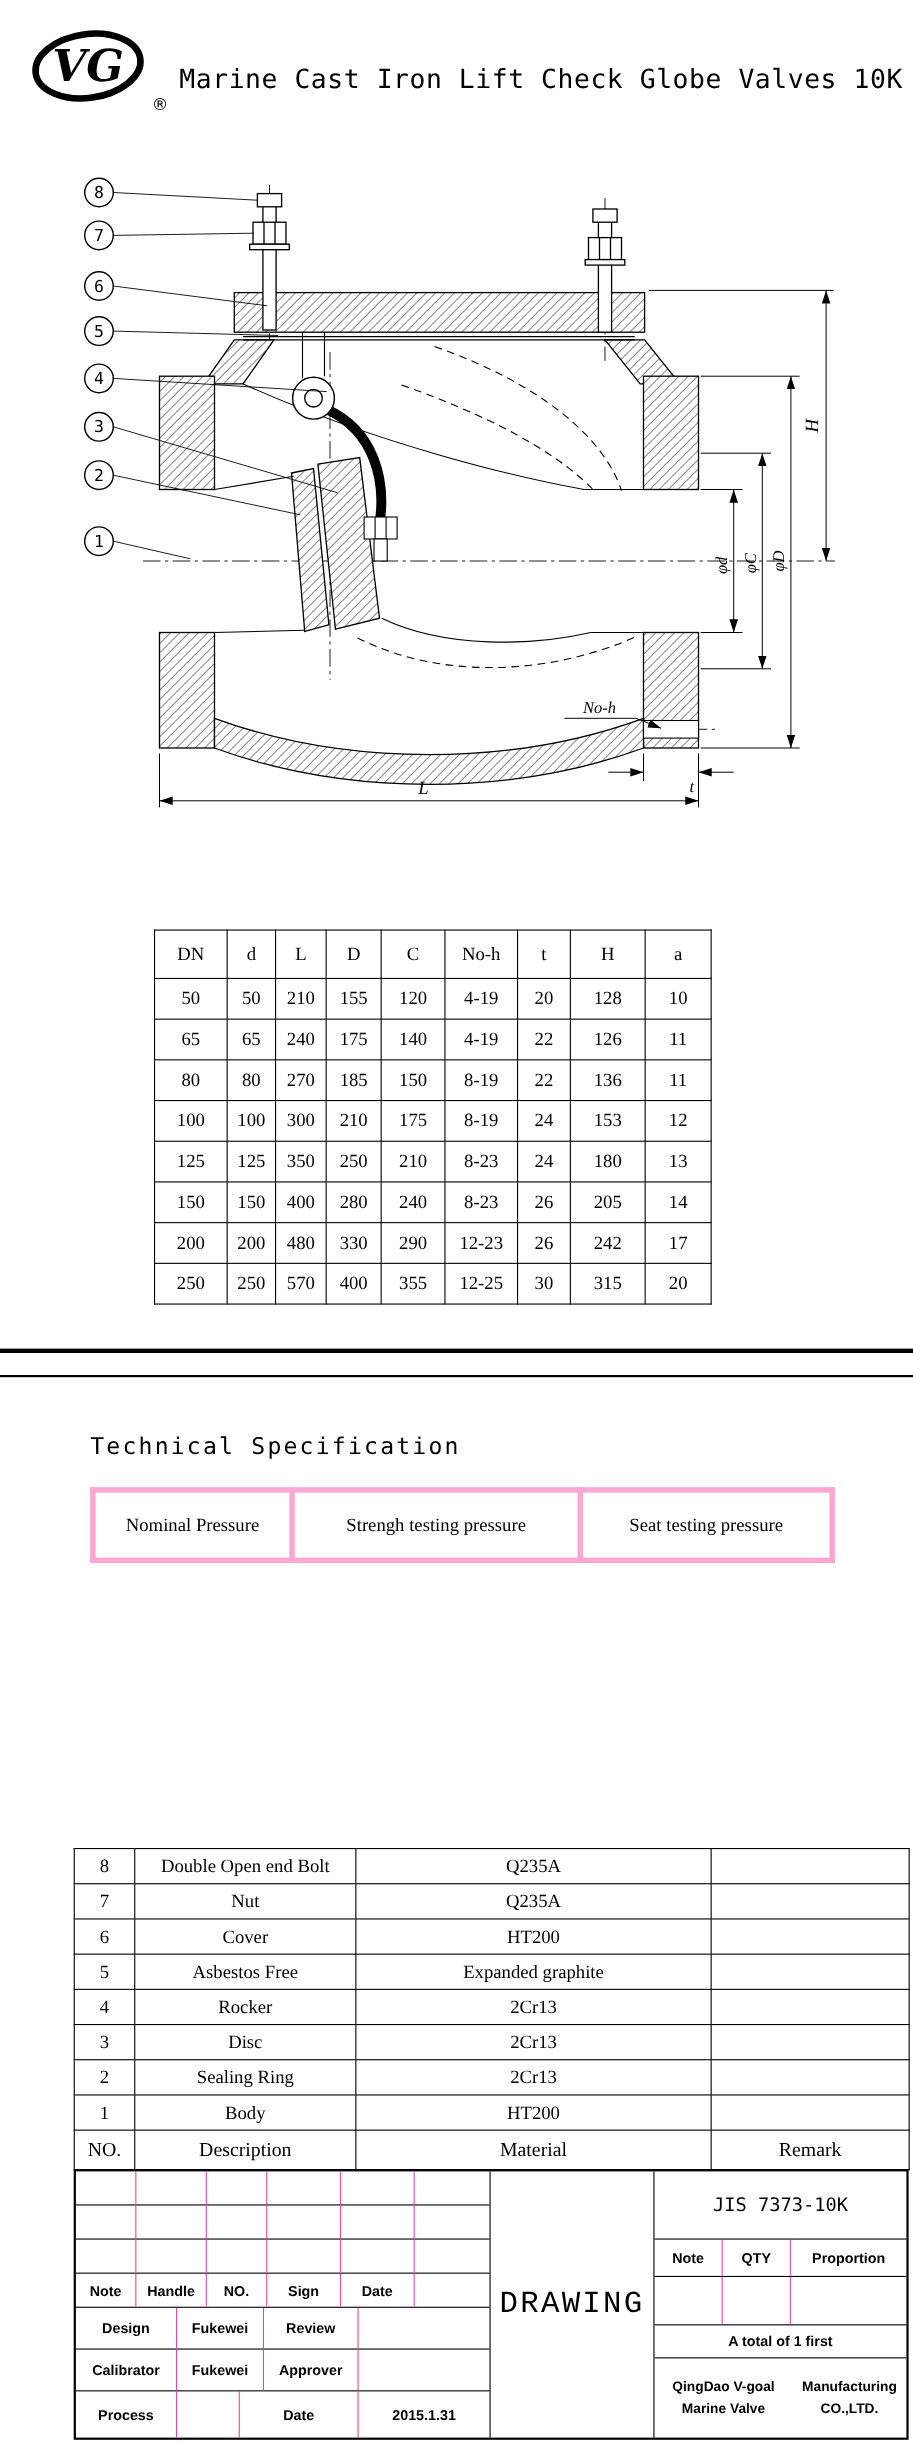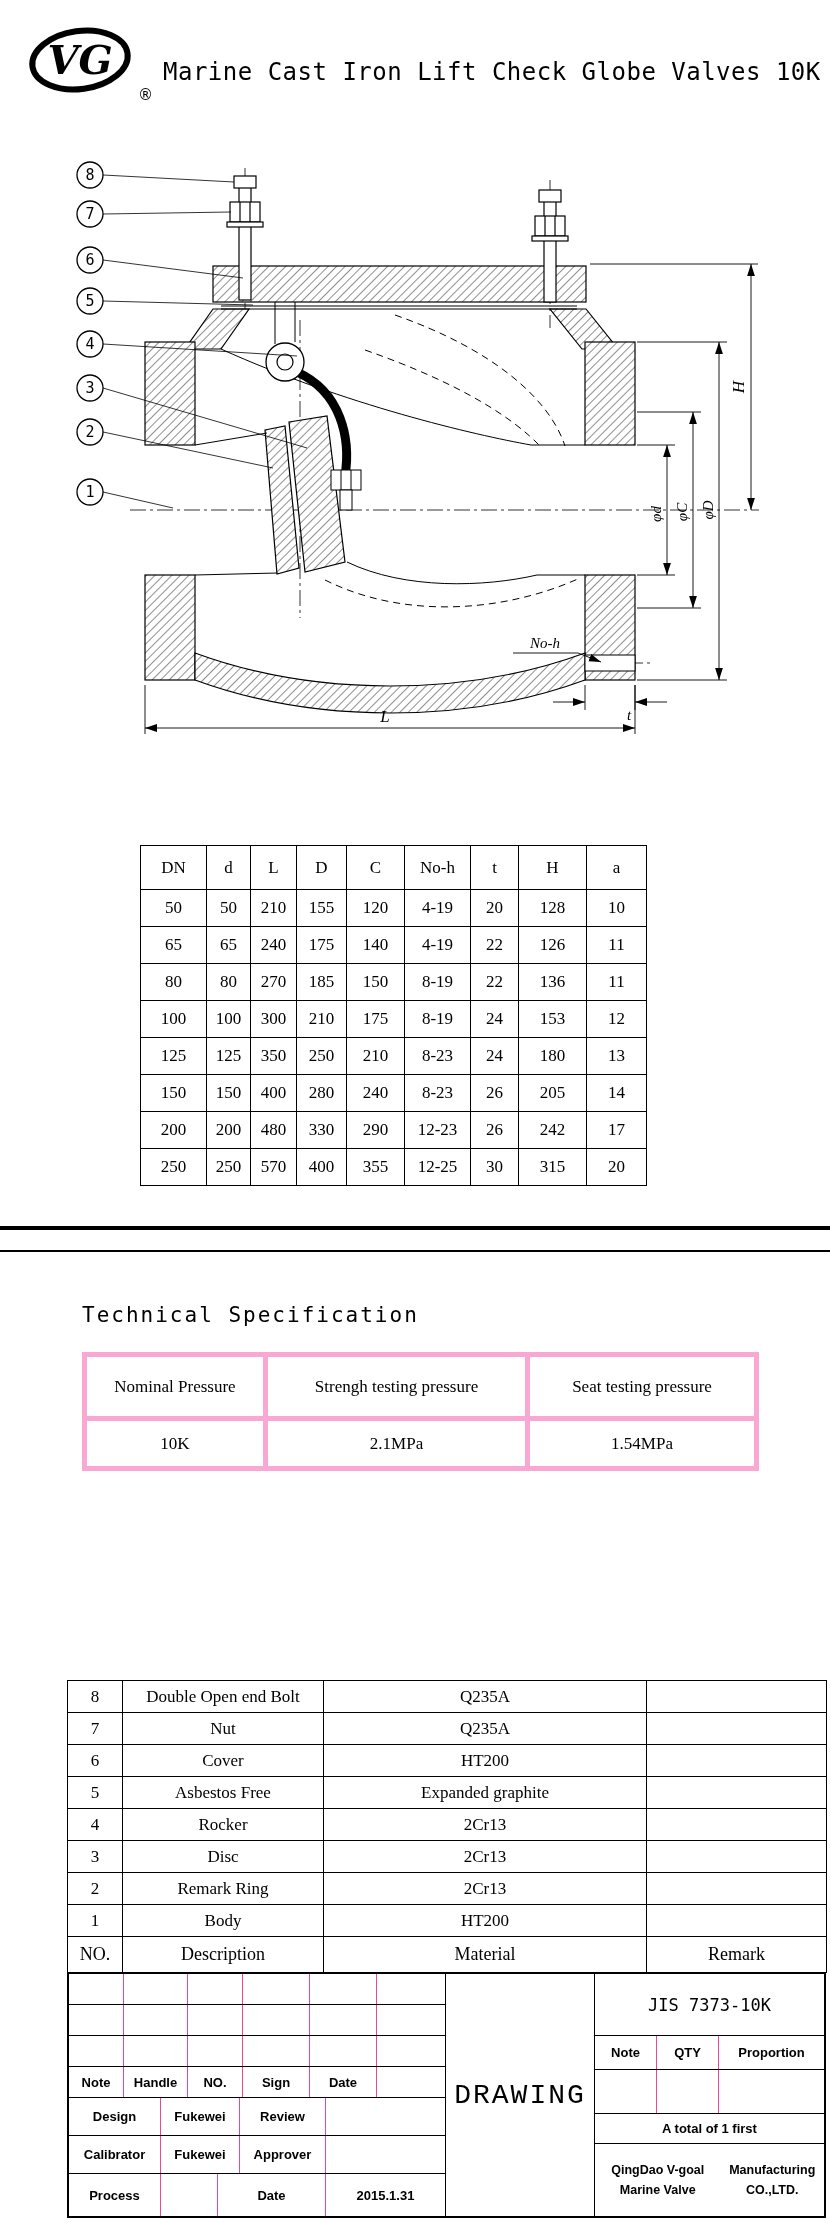--- a/index.html
+++ b/index.html
@@ -342,25 +342,20 @@
       <col style="width:181px">
       <col style="width:262px">
       <col style="width:229px">
     </colgroup>
   <tbody>
       <tr>
     <th>Nominal Pressure</th>
     <th>Strengh testing pressure</th>
     <th>Seat testing pressure</th>
   </tr>
-  <tr>
-    <td>10K</td>
-    <td>2.1MPa</td>
-    <td>1.54MPa</td>
-  </tr>
 </tbody>
   </table>
 
 <table class="parts-table">
   <colgroup>
       <col style="width:55px">
       <col style="width:201px">
       <col style="width:323px">
       <col style="width:180px">
     </colgroup>
@@ -396,21 +391,21 @@
         <td></td>
       </tr>
   <tr>
         <td>3</td>
         <td>Disc</td>
         <td>2Cr13</td>
         <td></td>
       </tr>
   <tr>
         <td>2</td>
-        <td>Remark Ring</td>
+        <td>Sealing Ring</td>
         <td>2Cr13</td>
         <td></td>
       </tr>
   <tr>
         <td>1</td>
         <td>Body</td>
         <td>HT200</td>
         <td></td>
       </tr>
   <tr class="footer">

